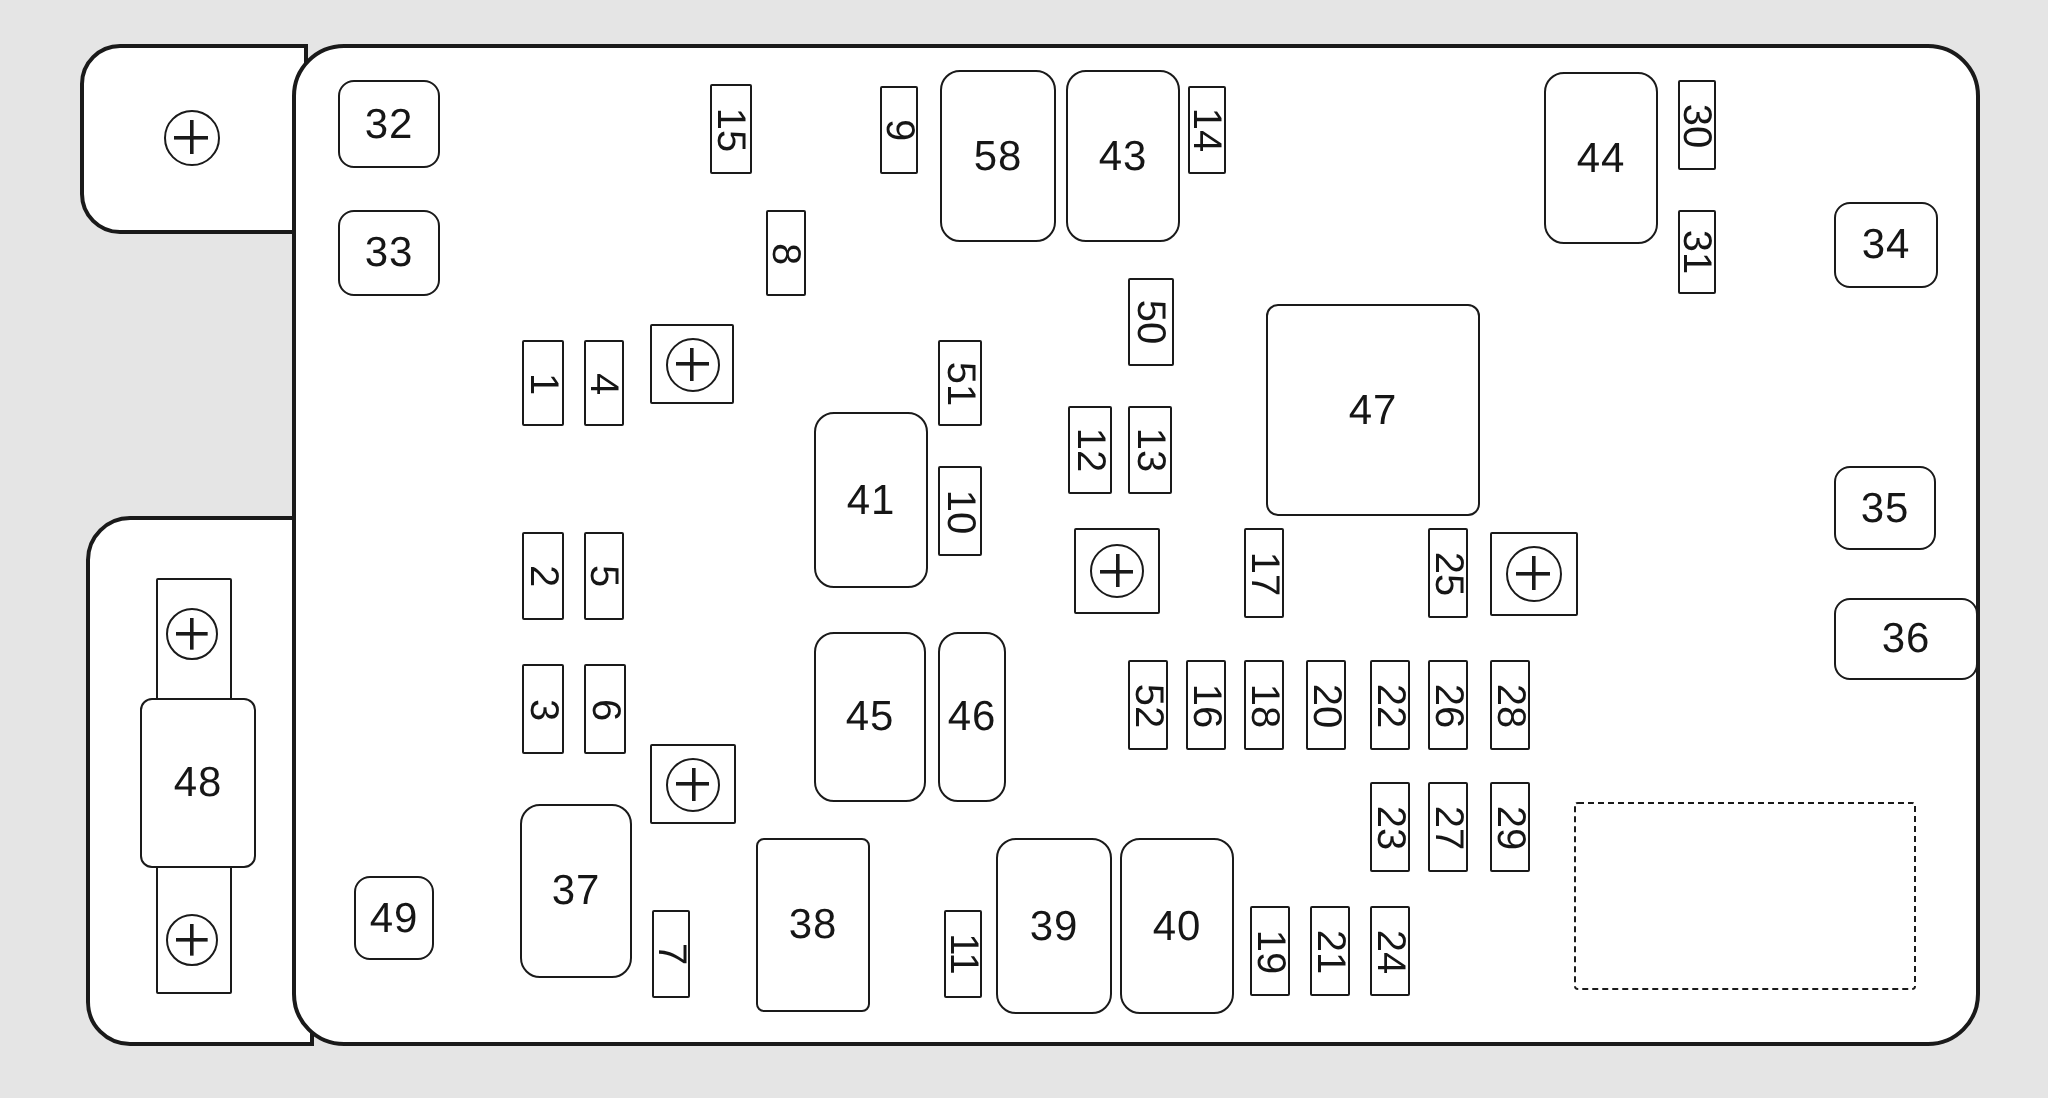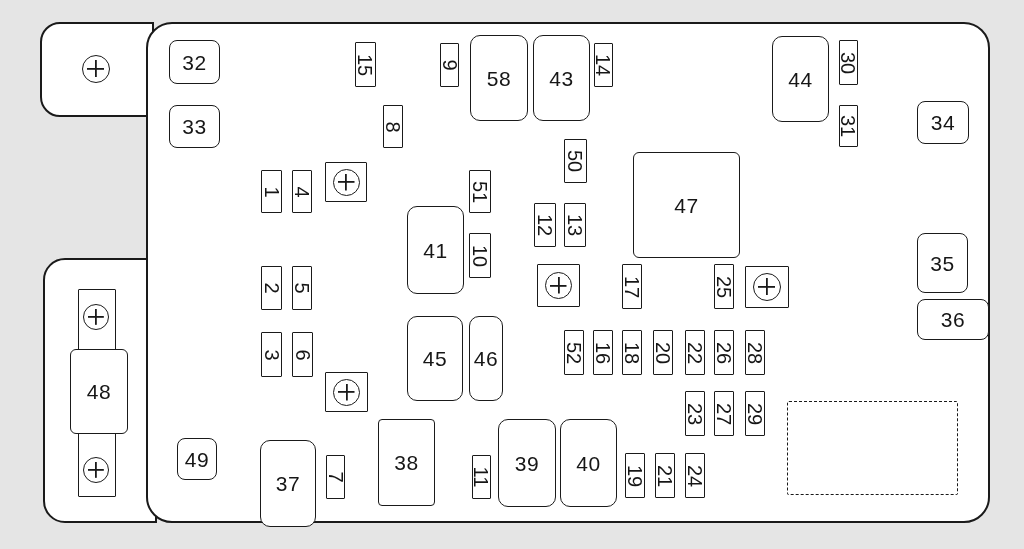--- a/index.html
+++ b/index.html
@@ -72,27 +72,27 @@
     <div class="box" style="left: 78px; top: 289px; width: 38px; height: 208px; border-radius: 1px;"></div>
     <div class="box cavity" style="left: 169px; top: 40px; width: 51px; height: 44px; border-radius: 8px;">
       <span>32</span>
     </div>
     <div class="box cavity" style="left: 169px; top: 105px; width: 51px; height: 43px; border-radius: 8px;">
       <span>33</span>
     </div>
     <div class="box cavity" style="left: 917px; top: 101px; width: 52px; height: 43px; border-radius: 8px;">
       <span>34</span>
     </div>
-    <div class="box cavity" style="left: 917px; top: 233px; width: 51px; height: 60px; border-radius: 8px;">
+    <div class="box cavity" style="left: 917px; top: 233px; width: 51px; height: 42px; border-radius: 8px;">
       <span>35</span>
     </div>
     <div class="box cavity" style="left: 917px; top: 299px; width: 72px; height: 41px; border-radius: 8px;">
       <span>36</span>
     </div>
-    <div class="box cavity" style="left: 260px; top: 440px; width: 56px; height: 87px; border-radius: 10px;">
+    <div class="box cavity" style="left: 260px; top: 402px; width: 56px; height: 87px; border-radius: 10px;">
       <span>37</span>
     </div>
     <div class="box cavity" style="left: 378px; top: 419px; width: 57px; height: 87px; border-radius: 4px; justify-content: center;">
       <span>38</span>
     </div>
     <div class="box cavity" style="left: 498px; top: 419px; width: 58px; height: 88px; border-radius: 10px;">
       <span>39</span>
     </div>
     <div class="box cavity" style="left: 560px; top: 419px; width: 57px; height: 88px; border-radius: 10px;">
       <span>40</span>

